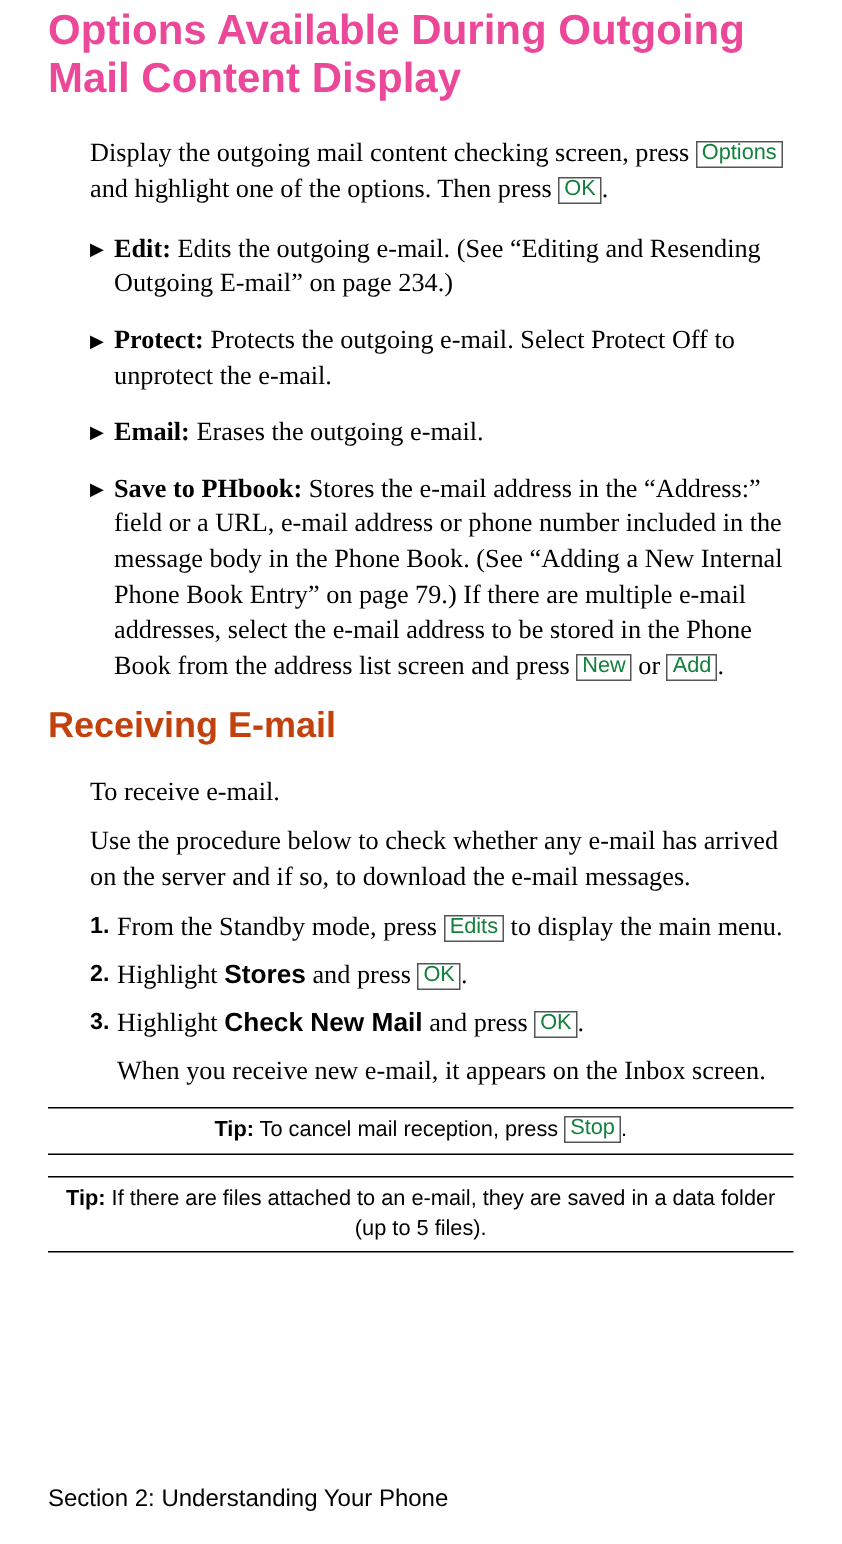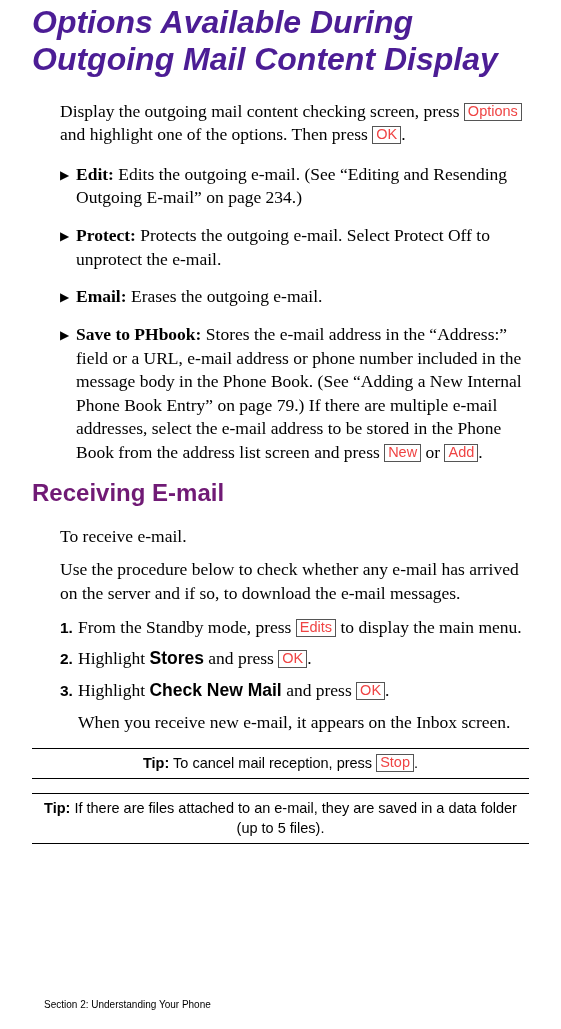--- a/index.html
+++ b/index.html
@@ -11,28 +11,27 @@
     width: 561px;
     height: 1029px;
     position: relative;
     box-sizing: border-box;
   }
   .page {
     padding: 4px 32px 0 32px;
     box-sizing: border-box;
   }
   .h1 {
-    color: #4c1d95;
+    color: #ec4899;
     font-family: "Arial Narrow", Arial, sans-serif;
     font-stretch: condensed;
     font-weight: bold;
-    font-size: 32px;
+    font-size: 28px;
     line-height: 1.15;
     margin: 0 0 22px 0;
-    font-style: italic;
   }
   .intro {
     font-size: 17.5px;
     line-height: 1.35;
     margin: 0 0 16px 28px;
   }
   .bullets {
     margin: 0 0 12px 28px;
   }
   .bullet {
@@ -49,27 +48,27 @@
   }
   .bullet-body {
     flex: 1;
   }
   .bold { font-weight: bold; }
   .keycap {
     display: inline-block;
     border: 1px solid #555;
     font-family: Arial, sans-serif;
     font-size: 14.5px;
-    color: #ef4444;
+    color: #15803d;
     padding: 0 3px;
     line-height: 1.1;
     vertical-align: 1px;
   }
   .h2 {
-    color: #701a75;
+    color: #c2410c;
     font-family: "Arial Narrow", Arial, sans-serif;
     font-stretch: condensed;
     font-weight: bold;
     font-size: 24px;
     margin: 4px 0 18px 0;
   }
   .body {
     margin-left: 28px;
   }
   .para {
@@ -111,23 +110,23 @@
     margin: 0 0 14px 0;
     font-family: Arial, sans-serif;
     font-size: 14.5px;
     line-height: 1.35;
     text-align: center;
   }
   .tip-label { font-weight: bold; }
   .footer {
     position: absolute;
     bottom: 18px;
-    left: 16px;
-    font-family: Arial, sans-serif;
-    font-size: 10px;
+    left: 4px;
+    font-family: Arial, sans-serif;
+    font-size: 16px;
     line-height: 1.35;
   }
   .footer .l1 { margin-left: 28px; }
   .footer .l2 {}
   .footer .pnum { font-weight: bold; display: inline-block; width: 28px; }
   .footer .lbl { font-weight: bold; }
 </style>
 </head>
 <body>
 

